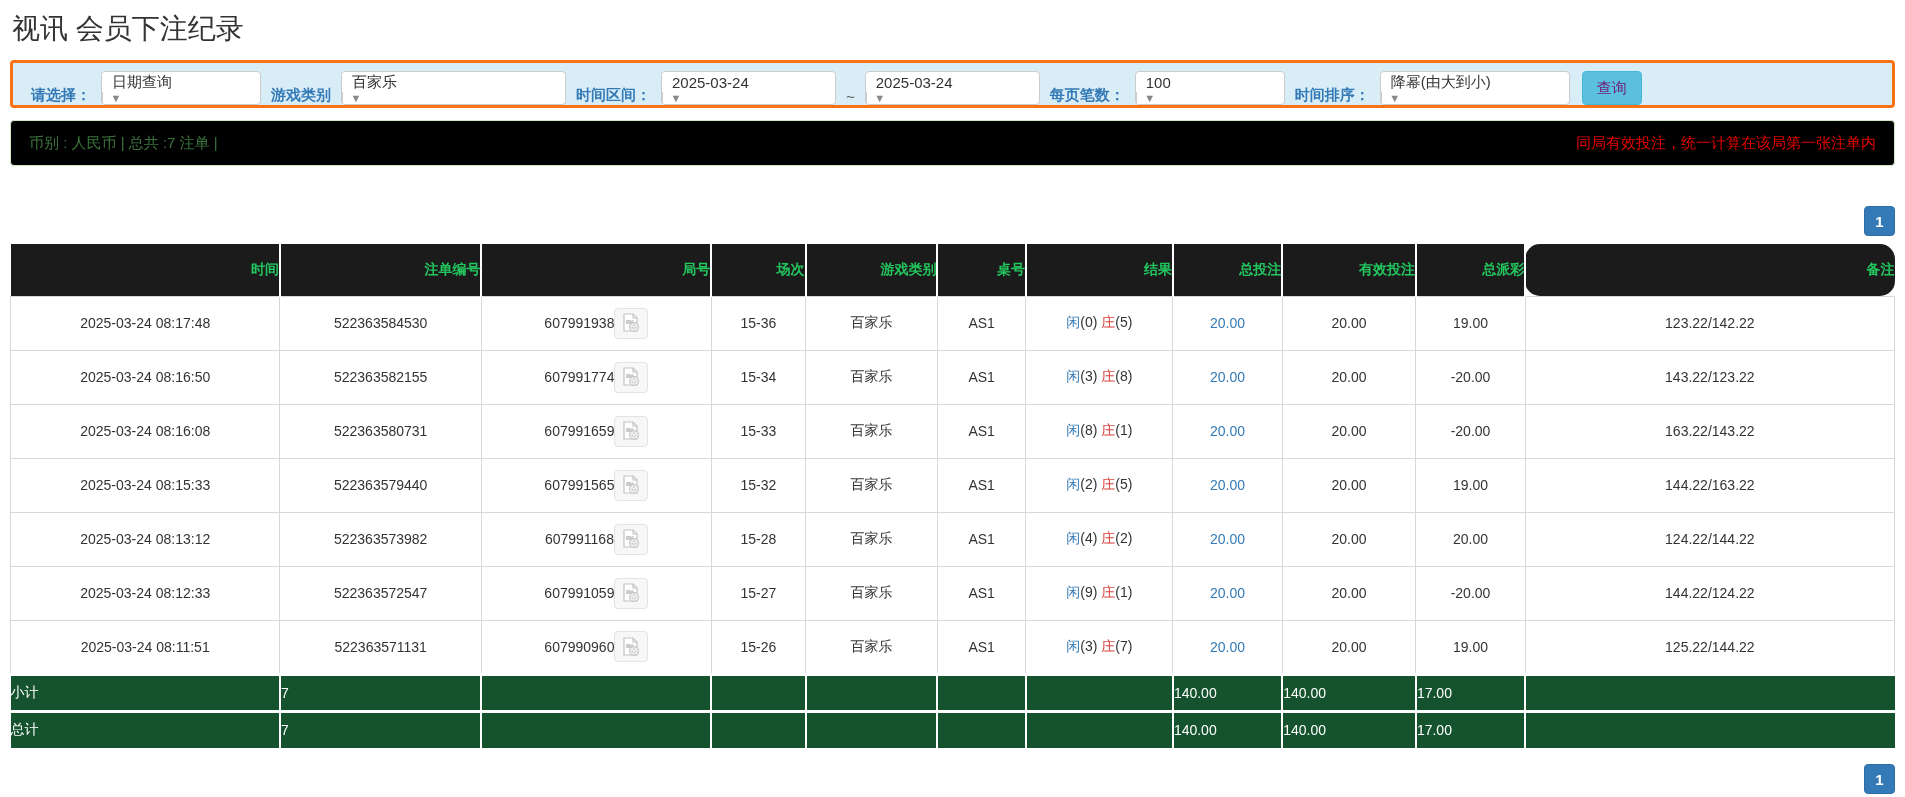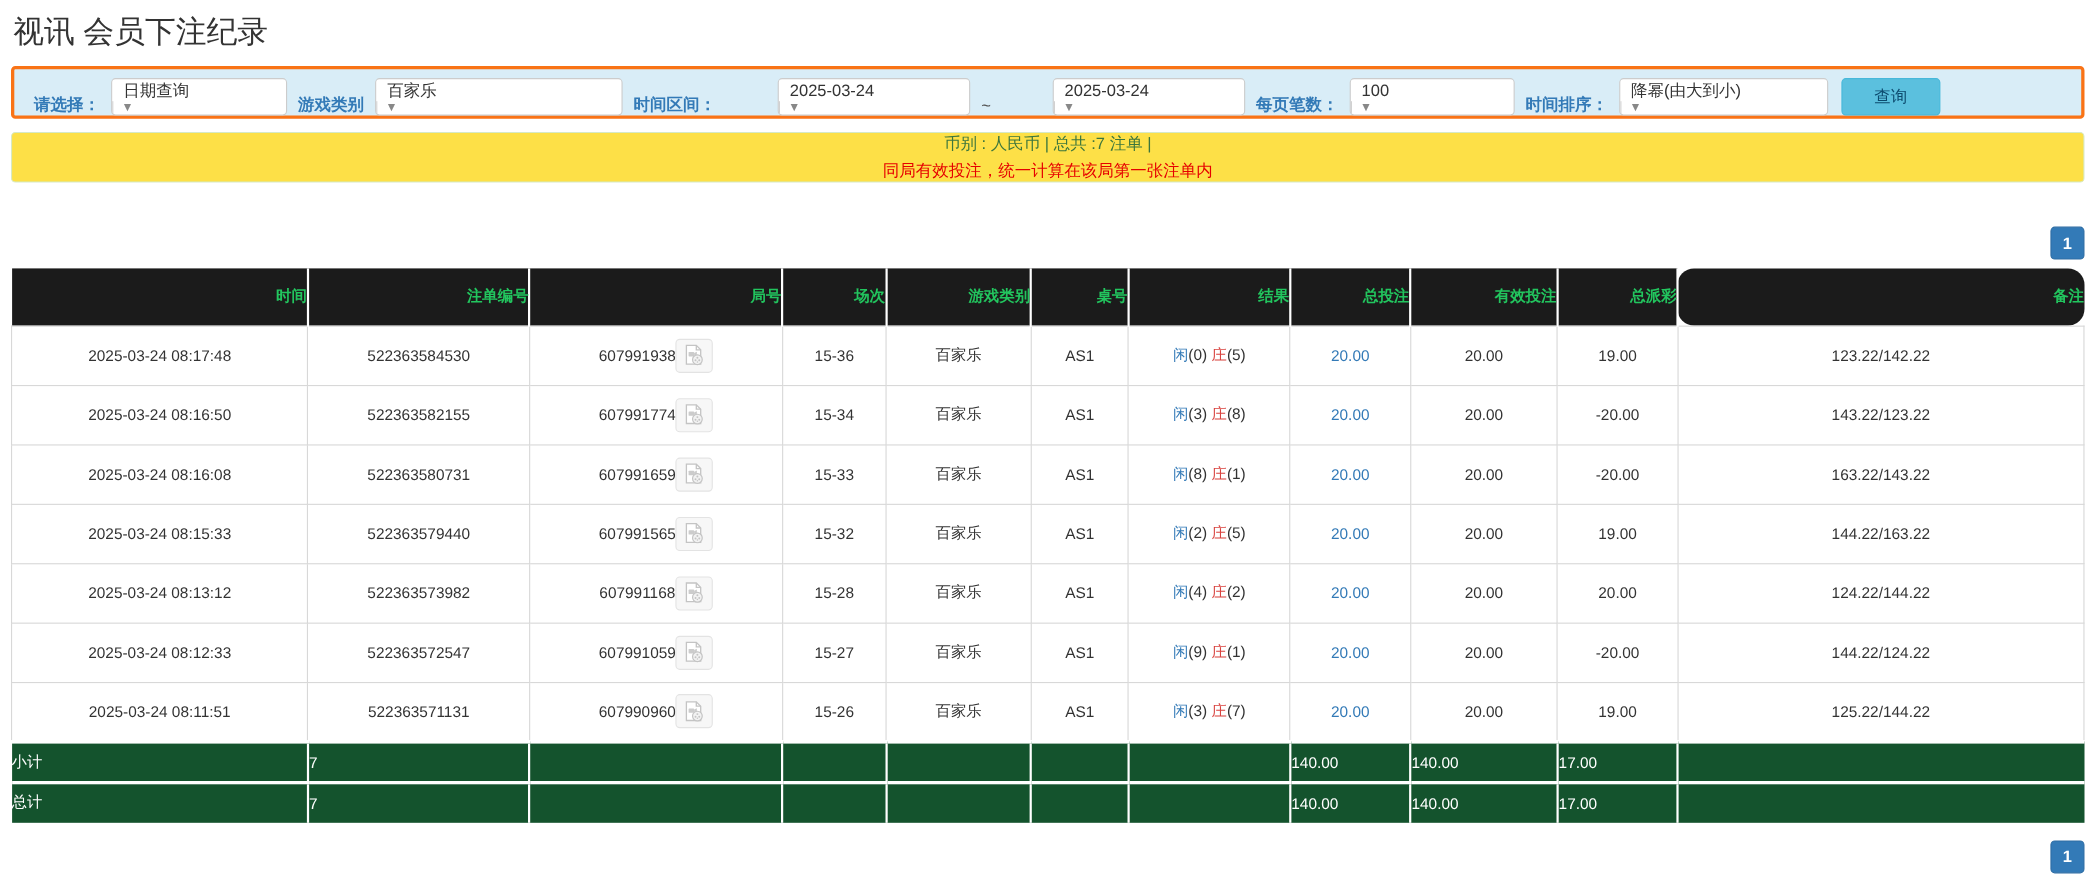--- a/index.html
+++ b/index.html
@@ -14,33 +14,33 @@
     background:#d9edf7; border:3px solid #f97316; border-radius:4px;
     height:48px; display:flex; align-items:flex-end; gap:10px; padding:0 18px;
   }
   .f-label { color:#337ab7; font-weight:bold; font-size:15px; white-space:nowrap; }
   .dropdown {
     background:#fff; border:1px solid #ccc; border-radius:4px; height:34px;
     display:flex; align-items:stretch; overflow:hidden; cursor:pointer;flex-direction:column;
   }
   .dd-value { flex:1; display:flex; align-items:center; padding:0 10px; font-size:15px; color:#333; white-space:nowrap; }
   .dd-caret { width:27px; border-left:1px solid #ccc; display:flex; align-items:center; justify-content:center; color:#888; font-size:11px; }
-  .dd-w160 { width:160px; } .dd-w225 { width:225px; } .dd-w175 { width:175px;margin-left:46px; }
+  .dd-w160 { width:160px; } .dd-w225 { width:225px; } .dd-w175 { width:175px; }
   .dd-w150 { width:150px; } .dd-w190 { width:190px; }
   .tilde { color:#555; font-size:15px; }
   .btn-query {
-    background:#5bc0de; border:1px solid #46b8da; color:#0c4a6e; font-size:15px;
-    border-radius:4px; height:34px; padding:0 29px; cursor:pointer; margin-left:2px;
+    background:#5bc0de; border:1px solid #46b8da; color:#701a75; font-size:15px;
+    border-radius:4px; height:34px; padding:0 14px; cursor:pointer; margin-left:2px;
   }
 
   
   .summary-bar {
-    margin-top:12px; background:#fde047; border:1px solid #d6e9c6; border-radius:4px;
+    margin-top:12px; background:#000000; border:1px solid #d6e9c6; border-radius:4px;
     height:46px; display:flex; align-items:center; justify-content:space-between;
-    padding:0 18px; font-size:15px;flex-direction:column;
+    padding:0 18px; font-size:15px;
   }
   .summary-left { color:#3c763d; }
   .summary-right { color:#e60000; }
 
   
   .pager-row { display:flex; justify-content:flex-end; margin:40px 0 8px 0; }
   .pager-row.bottom { margin:16px 0 8px 0; }
   .page-btn {
     background:#337ab7; border:1px solid #2e6da4; color:#fff; font-size:15px; font-weight:bold;
     min-width:31px; height:30px; border-radius:4px; display:flex; align-items:center; justify-content:center;

